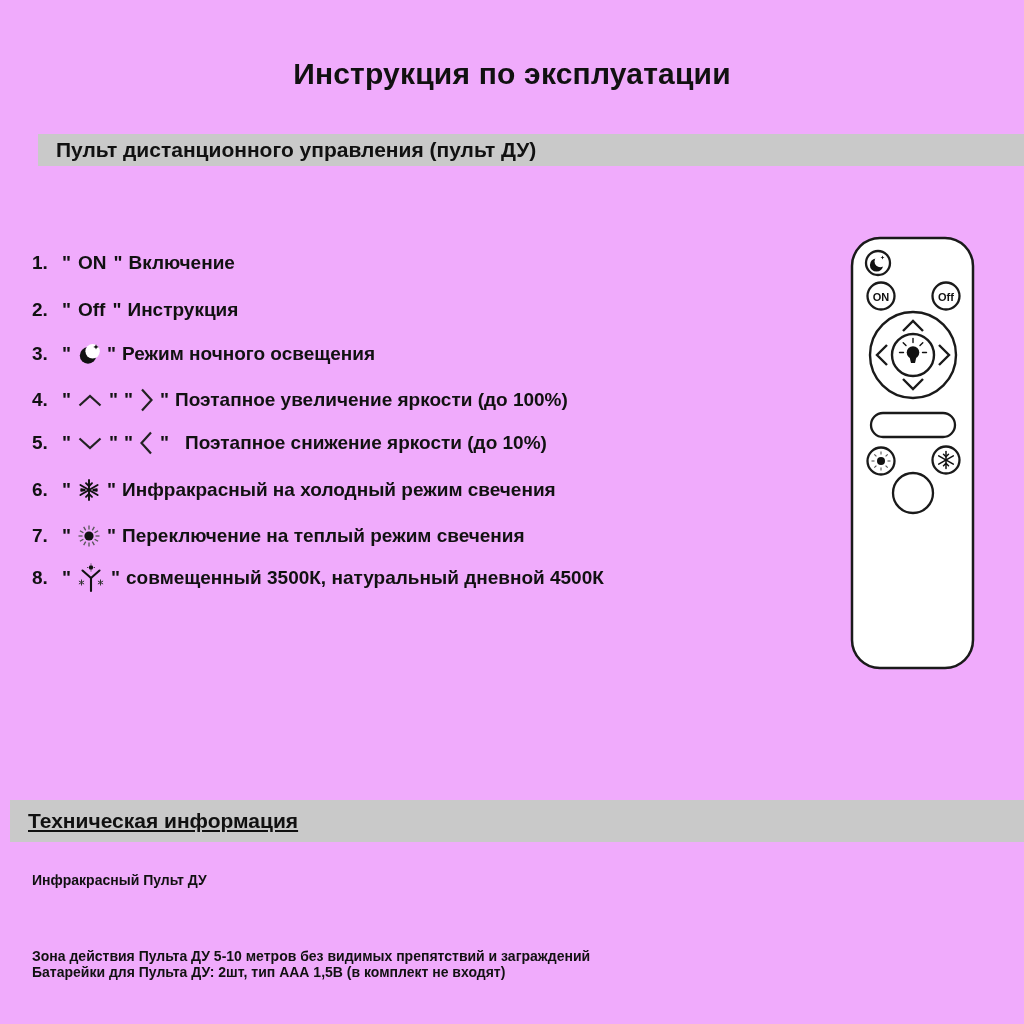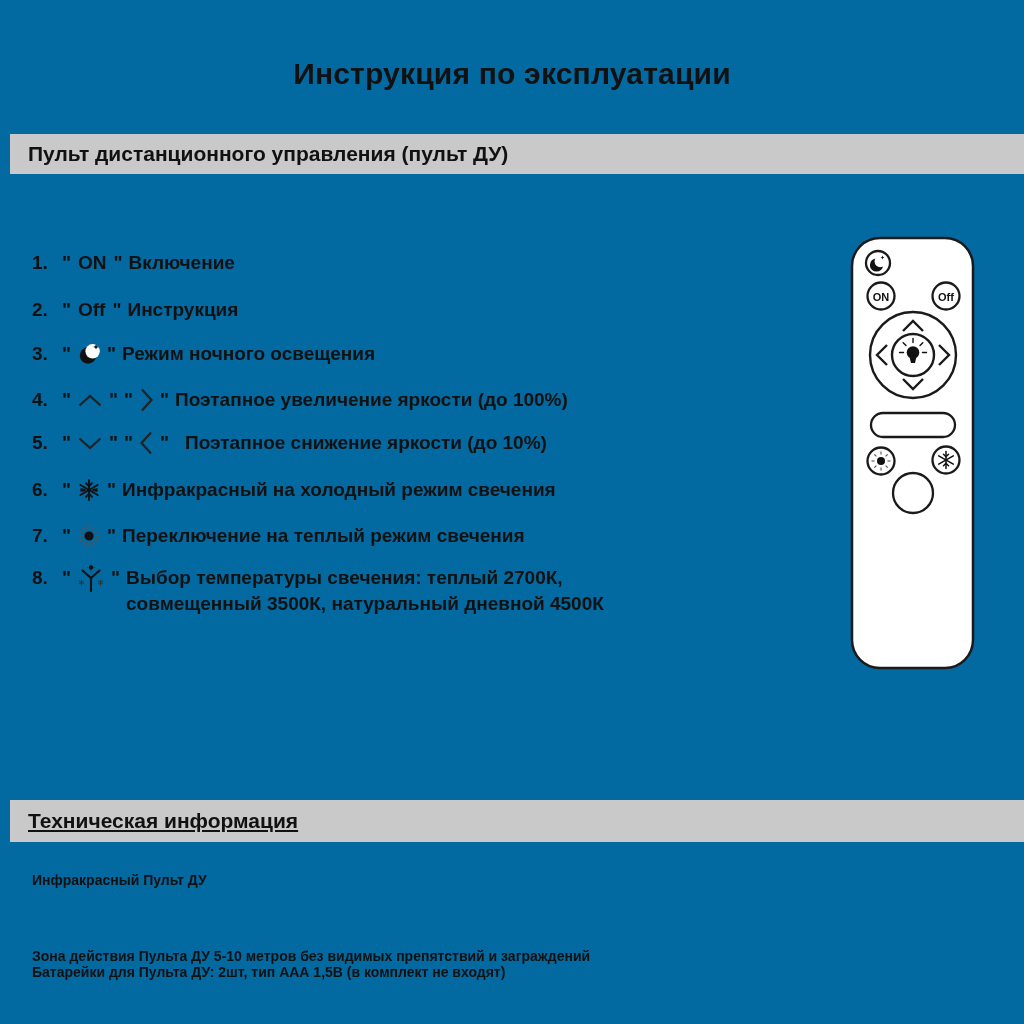--- a/index.html
+++ b/index.html
@@ -1,22 +1,22 @@
 <!DOCTYPE html>
 <html><head>
 <meta charset="utf-8">
 <style>
   html,body{margin:0;padding:0;background:#ffffff;}
-  .page{position:relative;width:1024px;height:1024px;background:#0369a1;overflow:hidden;
+  .page{position:relative;width:1024px;height:1024px;background:#f0abfc;overflow:hidden;
         font-family:"Liberation Sans",sans-serif;color:#111;font-weight:700;}
   .title{position:absolute;top:57px;left:0;right:0;text-align:center;
          font-size:30px;letter-spacing:.2px;}
   .section-bar{position:absolute;left:10px;right:0;background:#c9c9c9;
                display:flex;align-items:center;padding-left:18px;font-size:21px;}
-  .bar-remote{top:134px;height:40px;}
+  .bar-remote{top:134px;height:32px;margin-left:28px;}
   .bar-tech{top:800px;height:42px;text-decoration:underline;}
   .item{position:absolute;left:32px;display:flex;align-items:center;gap:6px;
         font-size:19px;white-space:nowrap;line-height:26px;}
   .item .num{width:24px;}
   .item .key{padding:0 1px;}
   .icon-wrap{display:flex;align-items:center;justify-content:center;}
   .top-align{align-items:flex-start;}
   .top-align>*{height:26px;display:flex;align-items:center;}
   .top-align .text-block{height:auto;display:block;}
   .text-block div{line-height:26px;}
@@ -171,21 +171,20 @@
             <line x1="1.9" y1="18" x2="7.1" y2="21"></line>
             <line x1="1.9" y1="21" x2="7.1" y2="18"></line>
           <line x1="23.5" y1="16.5" x2="23.5" y2="22.5"></line>
             <line x1="20.9" y1="18" x2="26.1" y2="21"></line>
             <line x1="20.9" y1="21" x2="26.1" y2="18"></line>
         </g>
       </svg>
     </span>
     <span>"</span>
     <span class="text-block">
-      <div>Выбор температуры свечения: теплый 2700К,</div>
       <div>совмещенный 3500К, натуральный дневной 4500К</div>
     </span>
   </div>
 
   <div class="remote">
     <svg width="130" height="440" viewBox="0 0 130 440">
       <g fill="none" stroke="#1a1a1a" stroke-width="2.5">
         <rect x="4" y="4" width="121" height="430" rx="28" fill="#fff"></rect>
       </g>
 

